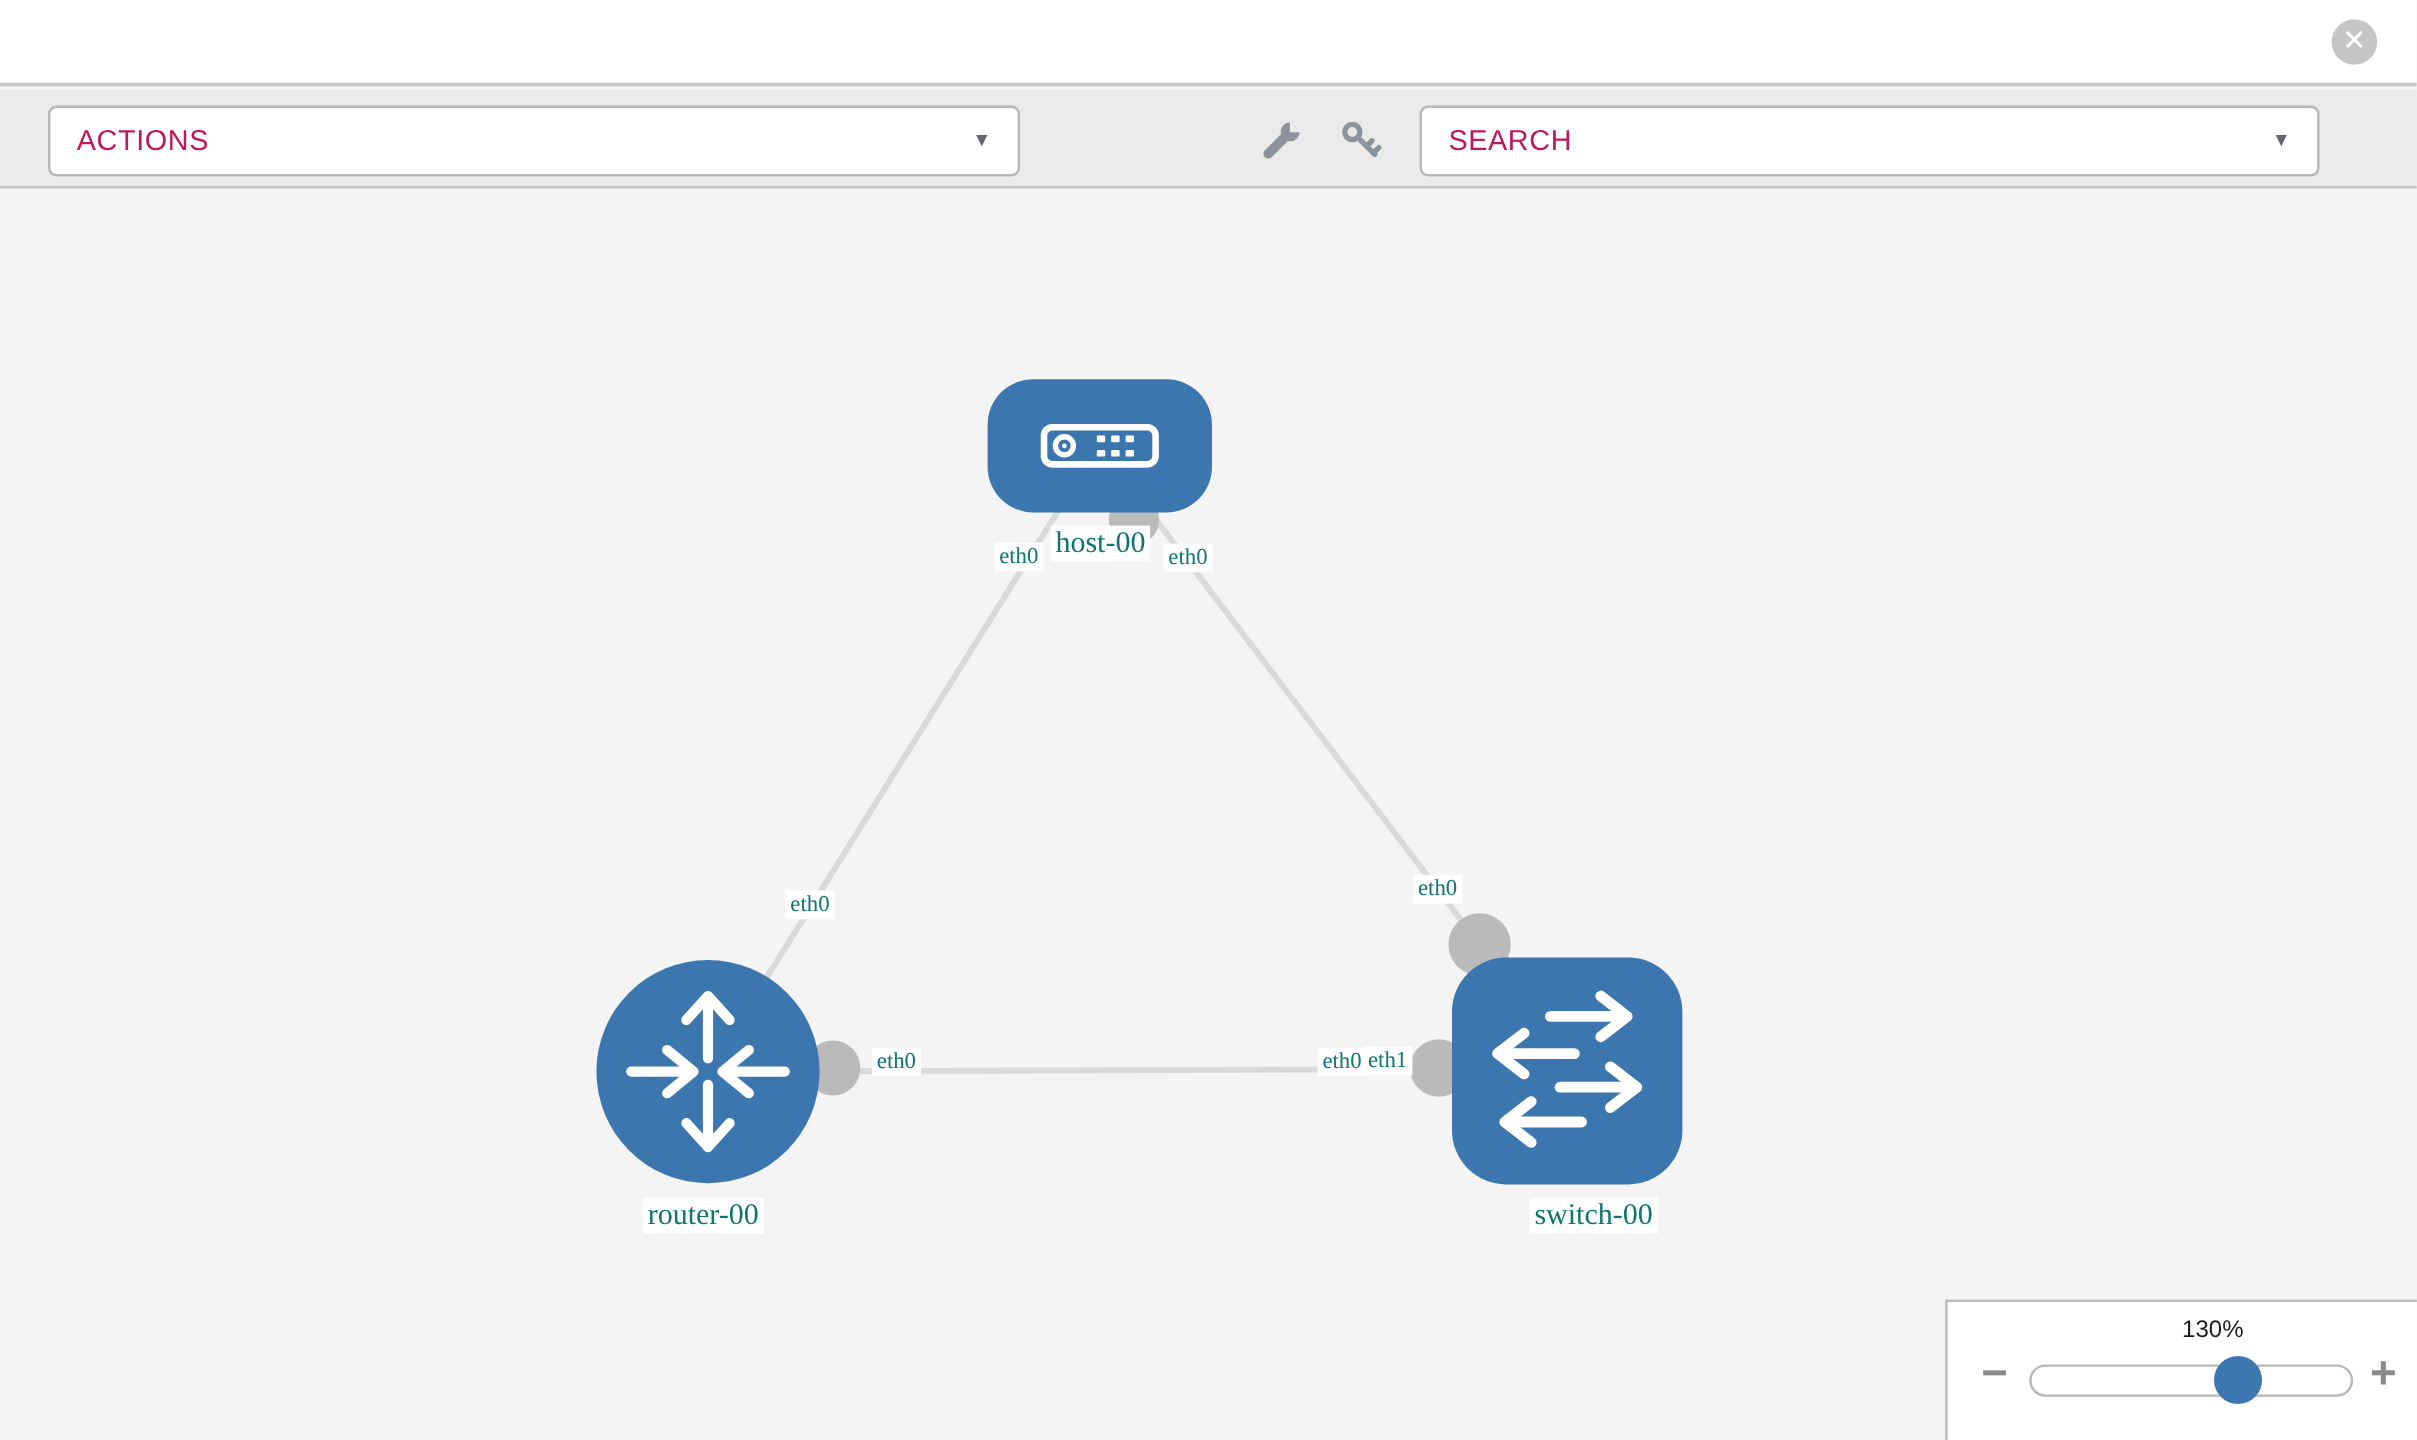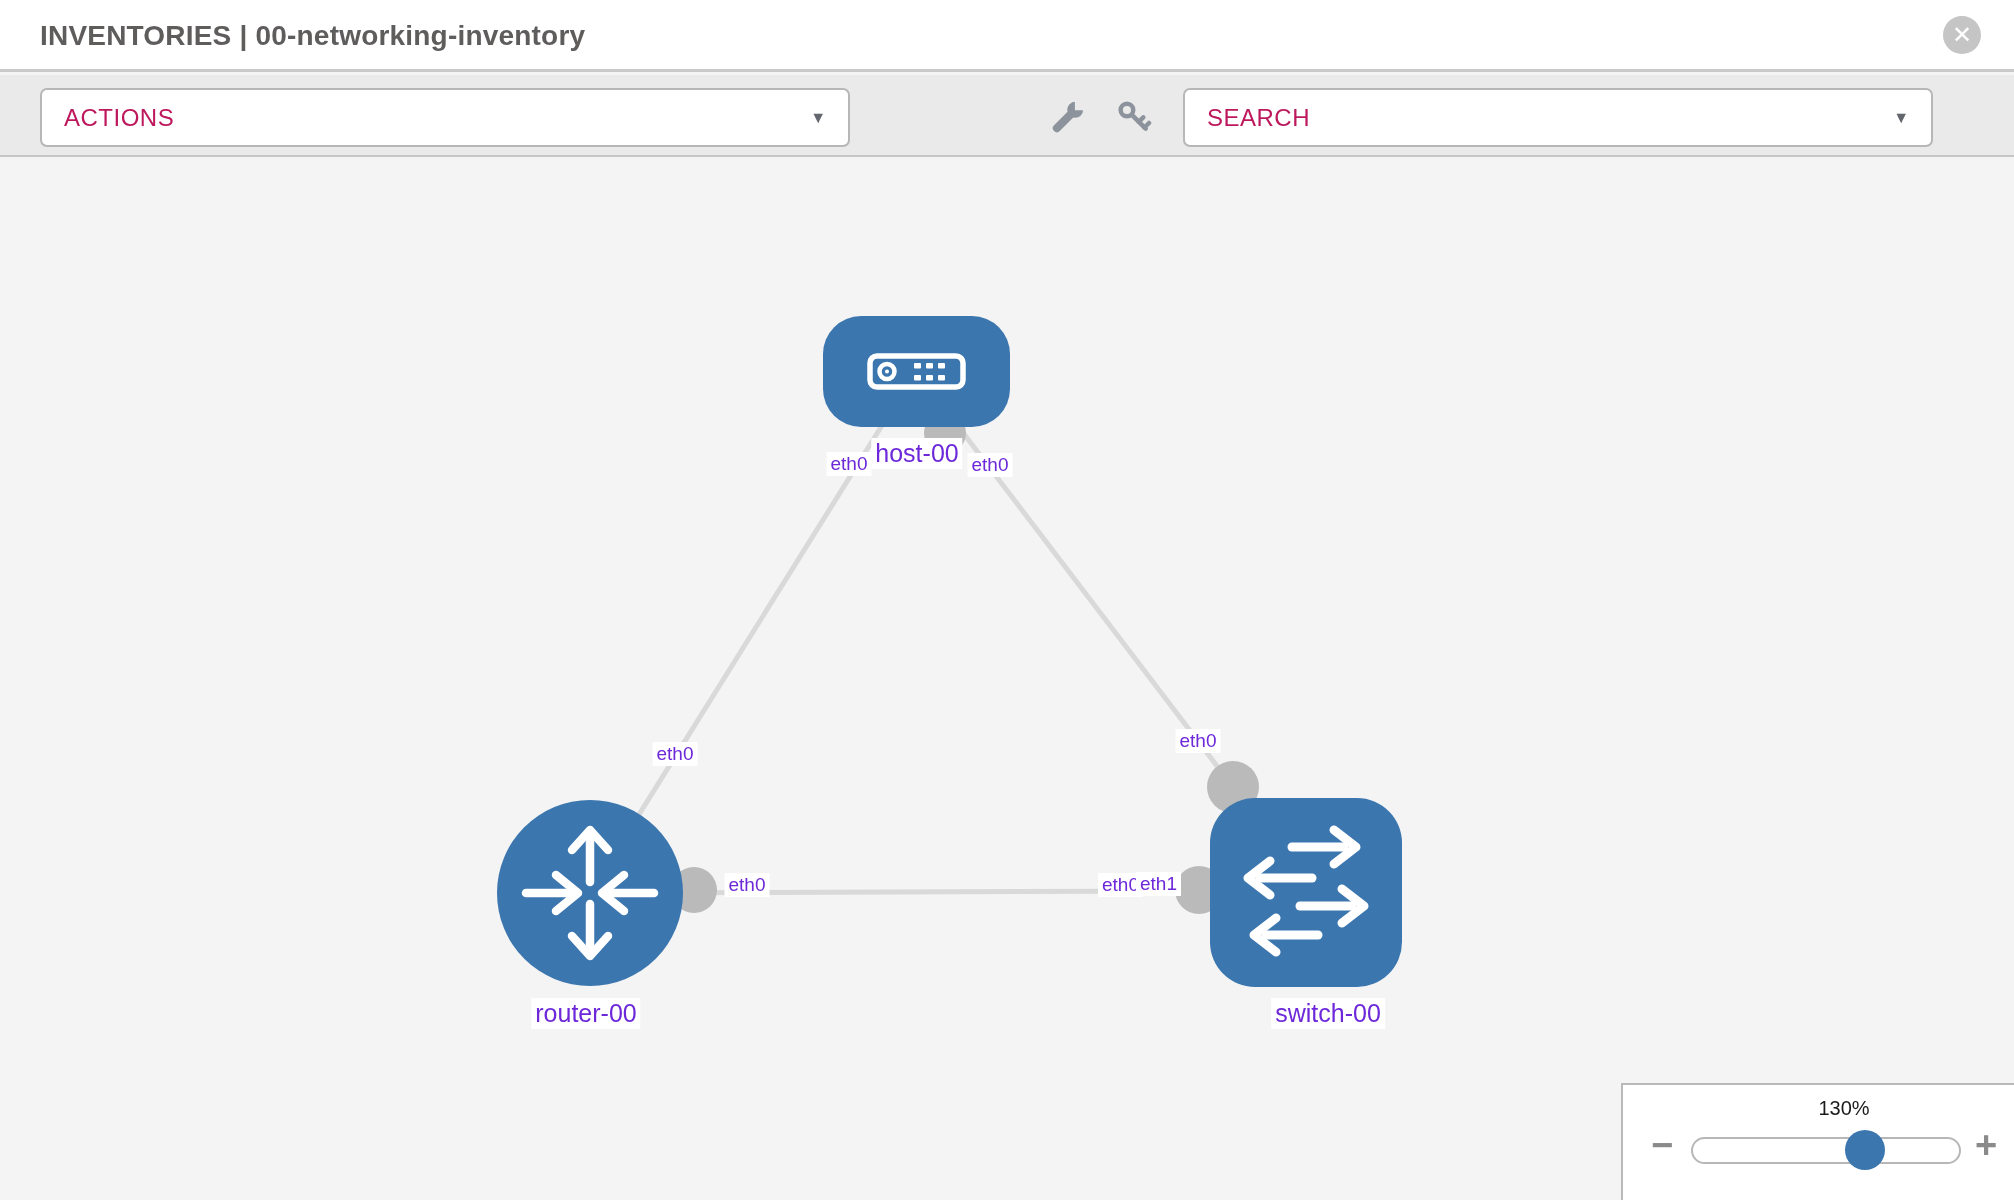--- a/index.html
+++ b/index.html
@@ -47,22 +47,22 @@
   }
   .tool-icon svg { width:36px; height:36px; }
   .ti-wrench { left:1046px; }
   .ti-key    { left:1112px; }
 
   
   .canvas { position:absolute; left:0; top:0; width:2014px; height:1200px; z-index:1; }
   .canvas svg { position:absolute; left:0; top:0; }
 
   .viz-label {
-    position:absolute; background:#ffffff; color:#6d28d9;
-    white-space:nowrap; z-index:2; padding:1px 4px;
+    position:absolute; background:#ffffff; color:#0f766e;
+    white-space:nowrap; z-index:2; padding:1px 4px;font-family:Liberation Serif, serif;
   }
   .node-label { font-size:25px; transform:translateX(-50%); }
   .iface-label { font-size:19px; transform:translateX(-50%); }
   .iface-left-anchored { transform:none; }
 
   
   .zoom-panel {
     position:absolute; left:1621px; top:1083px; width:420px; height:140px;
     background:#ffffff; border:2px solid #b9b9b9; z-index:6;
   }
@@ -157,21 +157,20 @@
   <div class="viz-label iface-label" style="left:747px; top:873px;">eth0</div>
   <div class="viz-label iface-label iface-left-anchored" style="left:1098px; top:873px;">eth0</div>
   <div class="viz-label iface-label iface-left-anchored" style="left:1136px; top:872px;">eth1</div>
 
   <div class="viz-label node-label" style="left:917px; top:438px;">host-00</div>
   <div class="viz-label node-label" style="left:586px; top:998px;">router-00</div>
   <div class="viz-label node-label" style="left:1304px; top:998px;margin-left:24px;">switch-00</div>
 </div>
 
 <div class="titlebar">
-  <h1>INVENTORIES | 00-networking-inventory</h1>
   <div class="close-btn">✕</div>
 </div>
 
 <div class="toolbar">
   <div class="dropdown dd-actions">
     <span class="dd-label">ACTIONS</span>
     <span class="caret">▼</span>
   </div>
 
   <div class="tool-icon ti-wrench">

